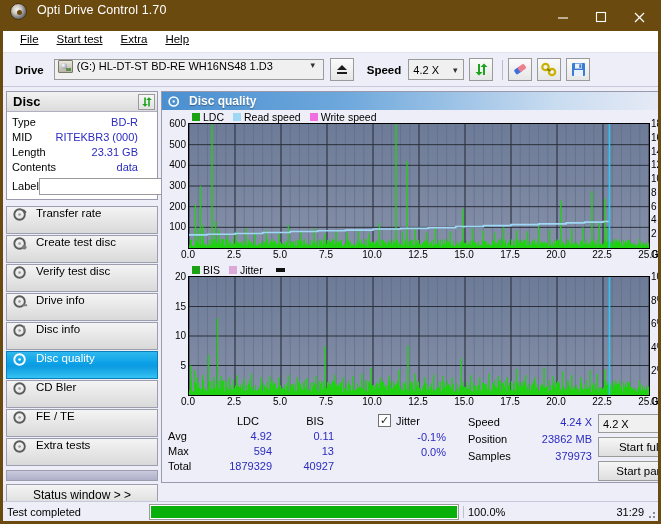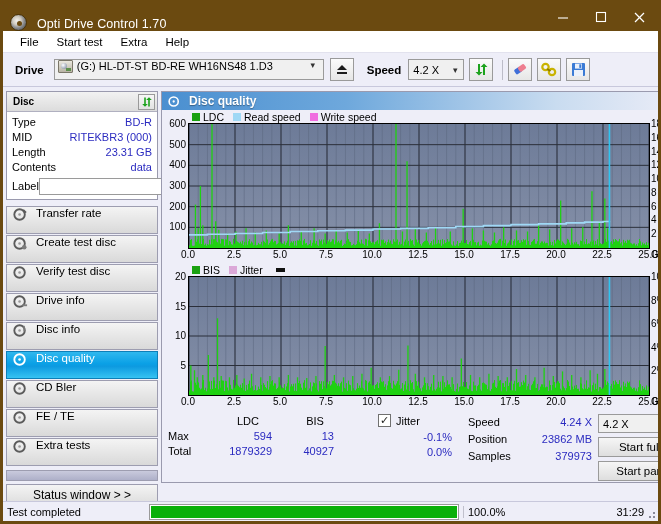--- a/index.html
+++ b/index.html
@@ -14,21 +14,21 @@
   #app {
     position: relative;
     width: 661px; height: 524px;
     background: #eeeef8;
     border: 3px solid #6b4a10;
     overflow: hidden;
   }
   
   #titlebar {
     height: 28px; background: #6b4a10;
-    display: flex; align-items: flex-end;
+    display: flex; align-items: flex-start;
     color: #fff; padding-left: 7px;
   }
   #title-icon {
     width: 17px; height: 17px; border-radius: 50%;
     background: radial-gradient(circle at 40% 38%, #f4f2ee 0%, #cfcac0 32%, #8c8d8f 55%, #5d5f62 78%, #3b3d40 100%);
     border: 1px solid #4a3307;
     position: relative; flex: none;
   }
   #title-icon:after {
     content: ""; position: absolute; left: 6px; top: 6px;
@@ -40,22 +40,23 @@
   }
   #winbtns { margin-left: auto; display: flex; height: 28px; }
   .winbtn {
     width: 38px; height: 28px; display: flex; align-items: center; justify-content: center;
     color: #fff; font-size: 13px; line-height: 1;
   }
   .winbtn svg { display: block; }
   
   #menubar {
     height: 22px; background: #ffffff;
-    display: flex; align-items: center; padding-left: 8px;
+    display: flex; align-items: flex-start; padding-left: 8px;
     border-bottom: 1px solid #e2e2ee;
+    text-decoration: underline;
   }
   .menu-item {
     padding: 2px 9px; font-size: 11.5px; color: #000;
   }
   
   #drivebar {
     height: 34px; background: #eeeef8;
     display: flex; align-items: center; padding: 0 6px;
     border-bottom: 1px solid #c8c8dc;
   }
@@ -100,26 +101,26 @@
   
   #body { display: flex; height: 396px; }
   #sidebar { width: 158px; flex: none; padding: 4px 3px 0 3px; }
   
   #disc-panel { border: 1px solid #9a9aae; background: #fff; }
   #disc-header {
     height: 20px; background: linear-gradient(#f2f2f2,#dcdcdc);
     display: flex; align-items: center; justify-content: space-between;
     padding: 0 2px 0 6px; border-bottom: 1px solid #b0b0c0;
   }
-  #disc-header span { font-weight: bold; font-size: 10px; }
+  #disc-header span { font-weight: bold; font-size: 13px; }
   .mini-btn {
     width: 17px; height: 16px; background: linear-gradient(#f7f7f7,#e2e2e2);
     border: 1px solid #9a9a9a; display: flex; align-items: center; justify-content: center;
   }
-  #disc-rows { padding: 3px 5px 4px 5px; }
+  #disc-rows { padding: 3px 19px 4px 5px; }
   .disc-row { display: flex; justify-content: space-between; line-height: 15px; font-size: 11px; }
   .disc-row .k { color: #000; }
   .disc-row .v { color: #2b2bc0; }
   #label-row { display: flex; align-items: center; margin-top: 2px; }
   #label-row .k { width: 36px; font-size: 11px; }
   #label-input { flex: 1; height: 17px; border: 1px solid #9a9a9a; background: #fff; }
   #label-disc-btn {
     width: 19px; height: 18px; margin-left: 3px;
     background: linear-gradient(#f7f7f7,#dedede); border: 1px solid #9a9a9a;
     display:flex;align-items:center;justify-content:center;
@@ -189,21 +190,21 @@
   .st-grid { display: grid; grid-template-columns: 44px 72px 62px; }
   .st-grid div { line-height: 15px; }
   .st-h { text-align: center; color: #000; }
   .st-k { color: #000; }
   .st-v { text-align: right; color: #2b2bc0; padding-right: 12px; }
   #jitter-box { position: absolute; left: 210px; top: 0; display: flex; align-items: center; gap: 5px; }
   #jitter-chk {
     width: 13px; height: 13px; border: 1px solid #707070; background: #fff;
     display: flex; align-items: center; justify-content: center; color: #1d1d1d; font-size: 11px; line-height: 1;
   }
-  #jitter-vals { position: absolute; left: 222px; top: 16px; width: 62px; text-align: right; color: #2b2bc0; }
+  #jitter-vals { position: absolute; left: 216px; top: 16px; width: 62px; text-align: right; color: #2b2bc0; }
   #jitter-vals div { line-height: 15px; }
   #stats-right { flex: 1; display: flex; }
   #sr-labels { width: 56px; }
   #sr-labels div { line-height: 17px; }
   #sr-vals { width: 74px; text-align: right; color: #2b2bc0; padding-right: 6px; }
   #sr-vals div { line-height: 17px; }
   #sr-ctrl { flex: 1; }
   #result-speed-combo {
     width: 84px; height: 19px; background: #f0f0f0; border: 1px solid #9a9a9a;
     display: flex; align-items: center; font-size: 11px; padding-left: 4px;
@@ -1709,20 +1710,25 @@
         </div>
 
       <div id="stats">
         <div id="stats-left">
           <div class="st-grid">
             <div></div>
             <div class="st-h">LDC</div>
             <div class="st-h">BIS</div>
           </div>
           <div class="st-grid">
+            <div class="st-k">Avg</div>
+            <div class="st-v">4.92</div>
+            <div class="st-v">0.11</div>
+          </div>
+          <div class="st-grid">
             <div class="st-k">Max</div>
             <div class="st-v">594</div>
             <div class="st-v">13</div>
           </div>
           <div class="st-grid">
             <div class="st-k">Total</div>
             <div class="st-v">1879329</div>
             <div class="st-v">40927</div>
           </div>
 

